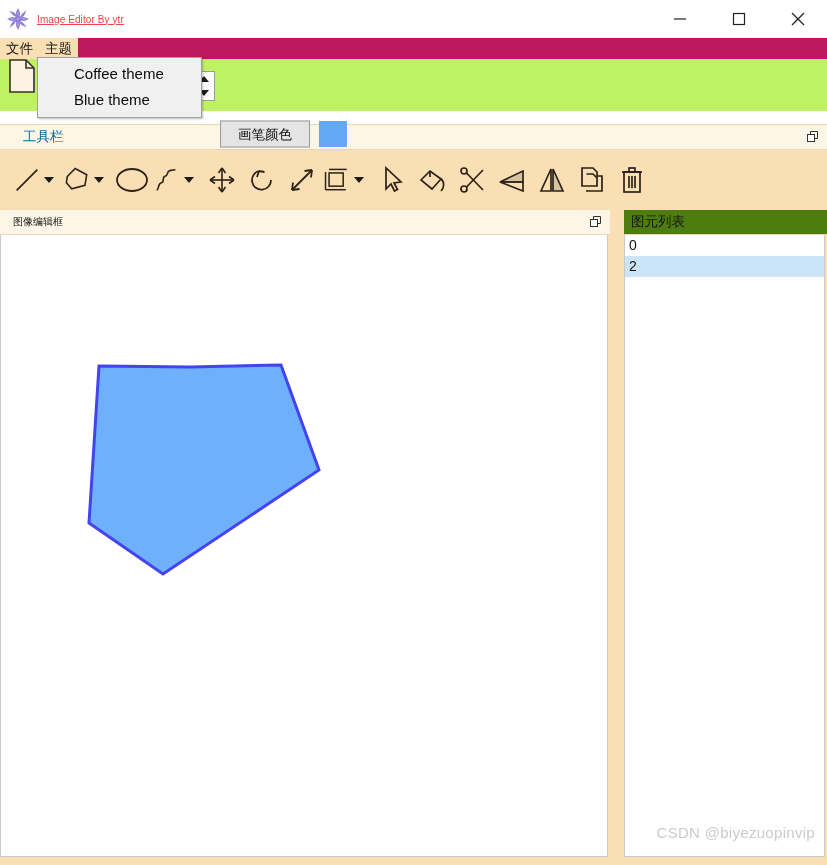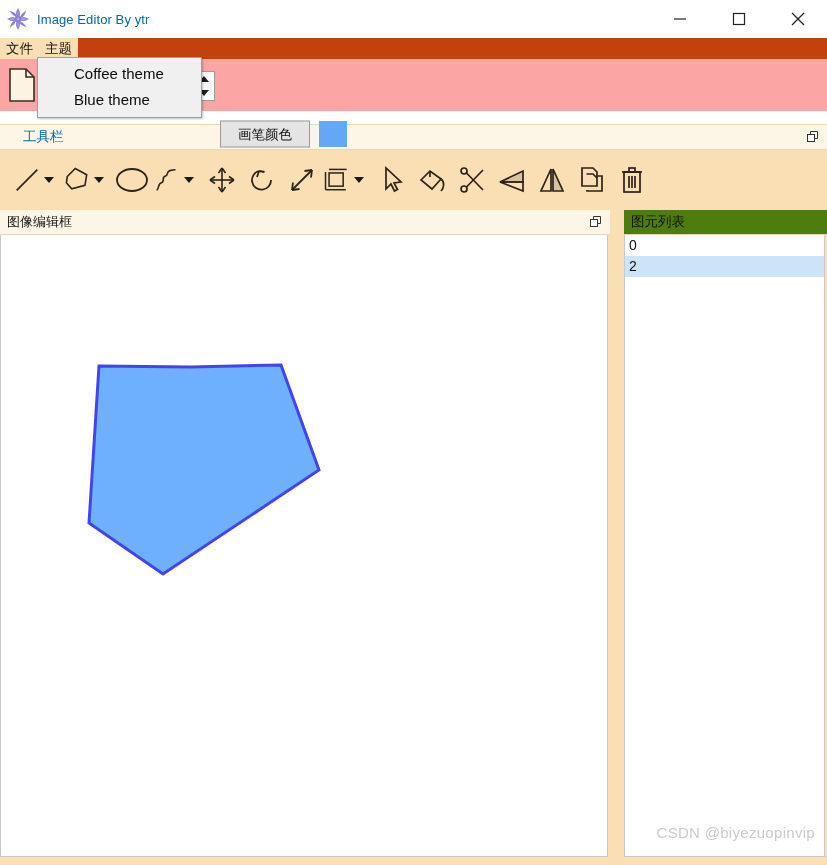--- a/index.html
+++ b/index.html
@@ -24,44 +24,45 @@
     position: relative;
   }
   .app-icon {
     width: 22px;
     height: 22px;
     margin-left: 7px;
     margin-right: 8px;
     flex: 0 0 auto;
   }
   .app-title {
-    font-size: 13px;
-    color: #0369a1;
+    font-size: 10px;
+    color: #ef4444;
     letter-spacing: 0.1px;
+    text-decoration: underline;
   }
   .winbtns {
     position: absolute;
     right: 0;
     top: 0;
     height: 38px;
     display: flex;
   }
   .winbtn {
     width: 59px;
     height: 38px;
     display: flex;
     align-items: center;
     justify-content: center;
   }
   .winbtn svg { display: block; }
 
   
   .menubar {
     height: 21px;
-    background: #c2410c;
+    background: #be185d;
     display: flex;
     align-items: stretch;
     font-size: 13px;
     position: relative;
     z-index: 30;
   }
   .menu-item {
     padding: 2px 6px 2px 6px;
     color: #141414;
     line-height: 17px;
@@ -85,23 +86,23 @@
     font-size: 15px;
     color: #0b0b0b;
     padding: 1px 0 1px 36px;
     line-height: 24px;
     white-space: nowrap;
   }
 
   
   .toprow {
     height: 52px;
-    background: #fca5a5;
-    display: flex;
-    align-items: center;
+    background: #bef264;
+    display: flex;
+    align-items: flex-start;
     position: relative;
     z-index: 10;
   }
   .file-icon {
     margin-left: 8px;
     width: 28px;
     height: 34px;
     flex: 0 0 auto;
   }
   .spinner {
@@ -222,23 +223,23 @@
     display: flex;
     flex-direction: column;
     background: #fbdfb4;
   }
   .editor-header {
     height: 24px;
     background: #fdf5e6;
     border-bottom: 1px solid #e8d7b6;
     display: flex;
     align-items: center;
-    font-size: 13px;
+    font-size: 10px;
     color: #151515;
-    padding-left: 7px;
+    padding-left: 13px;
     position: relative;
   }
   .canvas {
     flex: 1;
     background: #ffffff;
     border: 1px solid #c9c9c9;
     border-top: none;
     margin: 0 2px 8px 0;
     position: relative;
     overflow: hidden;

